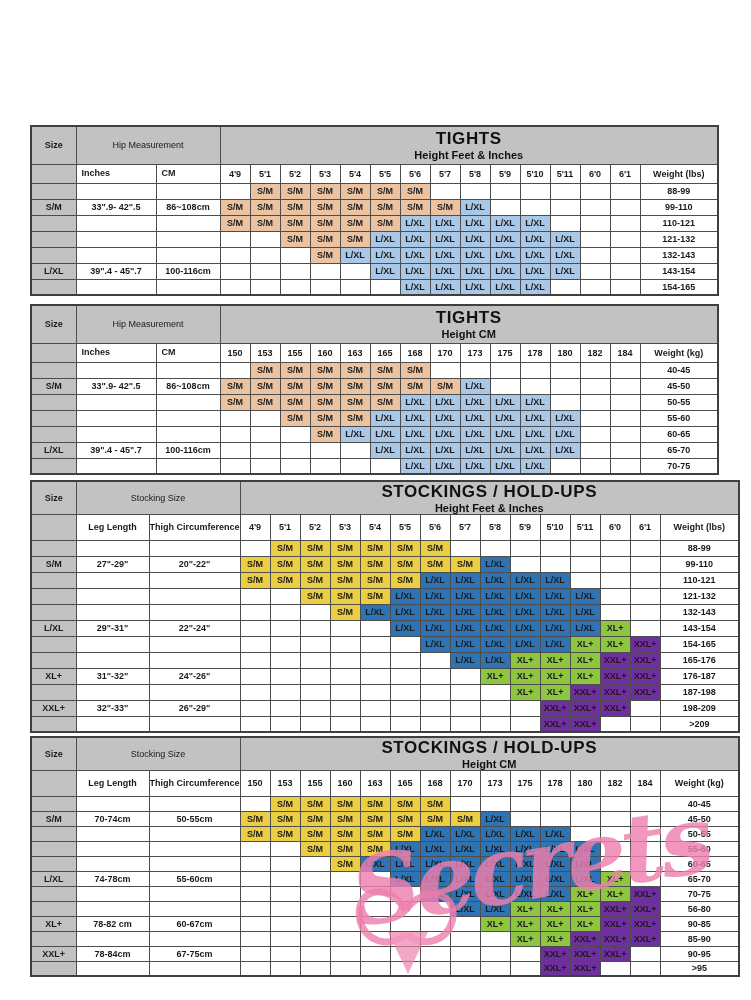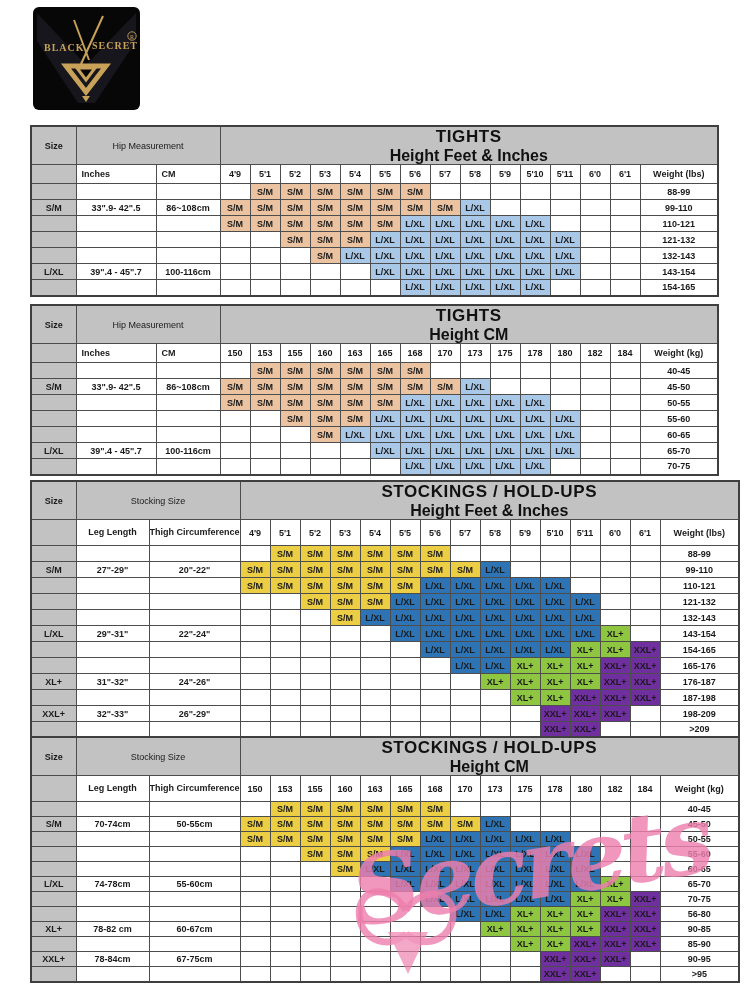--- a/index.html
+++ b/index.html
@@ -9,21 +9,21 @@
   .logo{position:absolute;left:33px;top:7px;width:107px;height:103px;}
   
   table.chart{position:absolute;left:30px;border-collapse:collapse;table-layout:fixed;
               border:2px solid #3f3f3f;background:#fff;}
   .chart td,.chart th{border:1px solid #4d4d4d;padding:0;text-align:center;vertical-align:middle;
               overflow:hidden;white-space:nowrap;font-size:9px;color:#1a1a1a;}
   .hdr1{background:#c2c2c2;}
   .corner{font-size:11px;font-weight:bold;}
   .mtitle{font-size:11px;font-weight:normal;}
   .title{font-size:17px;font-weight:bold;letter-spacing:.6px;line-height:1.15;color:#111;}
-  .subtitle{font-size:16px;font-weight:bold;line-height:1.1;color:#111;}
+  .subtitle{font-size:11px;font-weight:bold;line-height:1.1;color:#111;}
   .sizecol{background:#c2c2c2;border-right:3px solid #bcd6ec;font-weight:bold;font-size:9.5px;}
   .subcol{font-size:10px;font-weight:bold;background:#fff;white-space:normal;line-height:1.15;}
   .subcol.left{text-align:left;padding-left:5px;}
   .colhead{font-size:10px;font-weight:bold;background:#fff;margin-top:7px;}
   .weighthead{font-size:10.5px;font-weight:bold;background:#fff;}
   .measure{font-size:10px;font-weight:bold;text-align:left;padding-left:7px;background:#fff;}
   .weightcell{font-size:10px;font-weight:bold;background:#fff;color:#2b2b2b;}
   .blank{background:#fff;}
   .ct-sm {background:#ecc3a1;color:#404040;font-weight:bold;}
   .ct-lxl{background:#a9c7e7;color:#17375e;font-weight:bold;}
@@ -38,35 +38,20 @@
              pointer-events:none;line-height:1;}
   .wm-bow{position:absolute;left:348px;top:872px;opacity:.8;pointer-events:none;}
   .wm-url{position:absolute;left:437px;top:944px;font-size:32px;font-weight:bold;color:#e31118;
           letter-spacing:-1px;font-family:"Liberation Sans",sans-serif;white-space:nowrap;}
 </style>
 </head>
 <body>
 
 <div class="page">
 
-  <div class="logo">
-    <svg width="107" height="103" viewBox="0 0 107 103">
-      <rect x="0" y="0" width="107" height="103" rx="6" fill="#070707"></rect>
-      <path d="M4 6 L53 58 L103 6 L103 34 L62 96 L45 96 L4 34 Z" fill="#16161c"></path>
-      <line x1="41" y1="13" x2="56" y2="53" stroke="#c9a25a" stroke-width="2"></line>
-      <line x1="70" y1="9" x2="48" y2="57" stroke="#c9a25a" stroke-width="2"></line>
-      <text x="11" y="44" font-size="10" font-family="Liberation Serif, serif" font-weight="bold" letter-spacing="1" fill="#c9a25a">BLACK</text>
-      <text x="59" y="42" font-size="10" font-family="Liberation Serif, serif" font-weight="bold" letter-spacing="1" fill="#c9a25a">SECRET</text>
-      <circle cx="99" cy="29" r="4.2" fill="none" stroke="#c9a25a" stroke-width="0.9"></circle>
-      <text x="99" y="32" font-size="6" text-anchor="middle" fill="#c9a25a" font-family="Liberation Serif, serif">R</text>
-      <path d="M33 59 L73 59 L53 85 Z" fill="none" stroke="#c9a25a" stroke-width="5"></path>
-      <path d="M44 61 L62 61 L53 73 Z" fill="#070707" stroke="#c9a25a" stroke-width="3"></path>
-      <path d="M49 89 L57 89 L53 95 Z" fill="#c9a25a"></path>
-    </svg>
-  </div>
 
   <div id="tables">
       <table class="chart" style="top: 125px;">
         <colgroup>
           <col style="width: 45px;">
           <col style="width: 80px;">
           <col style="width: 64px;">
           <col style="width: 30px;">
           <col style="width: 30px;">
           <col style="width: 30px;">

